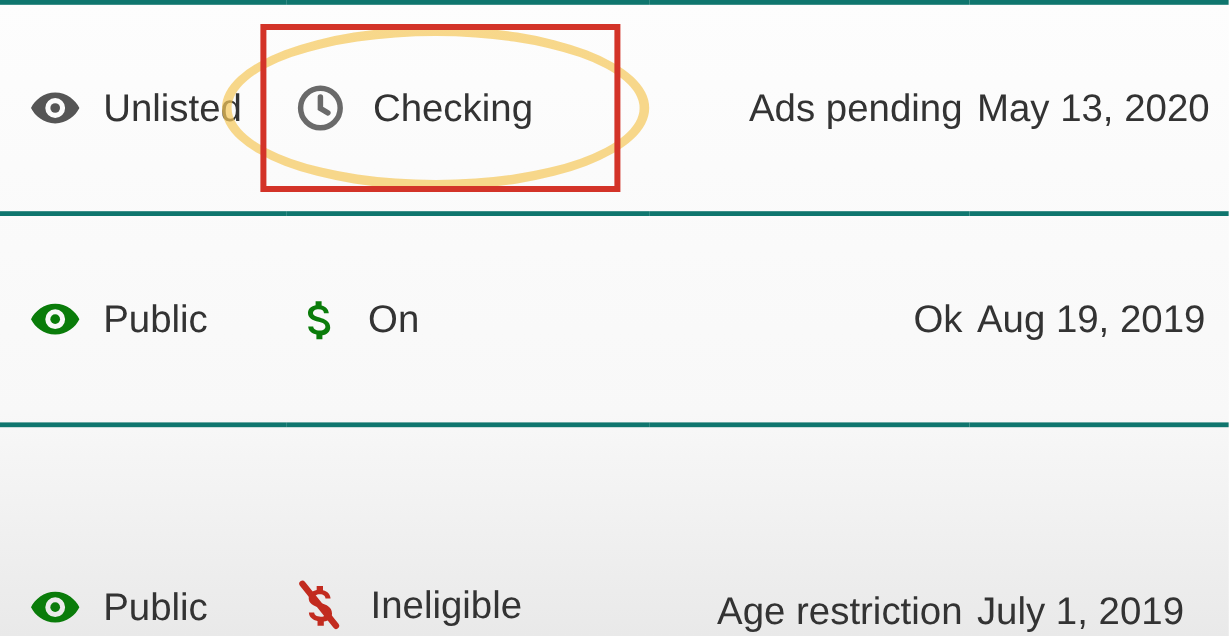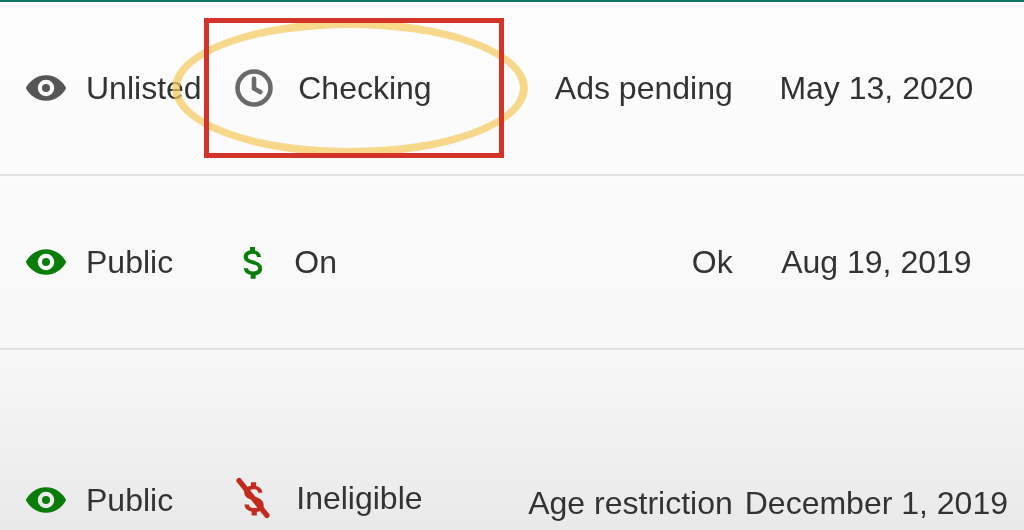--- a/index.html
+++ b/index.html
@@ -1,29 +1,29 @@
 <!DOCTYPE html>
 <html><head>
 <meta charset="utf-8">
 <style>
   html,body{margin:0;padding:0;width:1024px;height:530px;font-family:Arial,Helvetica,sans-serif;color:#333;overflow:hidden;}
   body{background:linear-gradient(to bottom,#fdfdfd 0%,#f8f8f8 65%,#e9e9e9 100%);}
   .table{width:100%;border-collapse:collapse;}
-  .row{border-top:2px solid #0f766e;border-bottom:2px solid #e2e2e2;border-radius:15px;}
+  .row{border-top:4px solid #0f766e;border-bottom:2px solid #e2e2e2;border-radius:15px;}
   .cell{padding:0 6px;height:172px;vertical-align:middle;font-size:32px;white-space:nowrap;}
   .row.last .cell{height:172px;vertical-align:bottom;padding-bottom:10px;}
   .vis{display:flex;align-items:center;gap:18px;padding-left:18px;}
   .mon{display:flex;align-items:center;gap:22px;position:relative;}
   .highlight-ring{position:absolute;left:-60px;top:50%;transform:translateY(-50%);width:340px;height:120px;border:8px solid rgba(245,200,90,.7);border-radius:50%/50%;pointer-events:none;}
   .highlight-box{position:absolute;left:-28px;top:50%;transform:translateY(-50%);width:290px;height:130px;border:5px solid #d33328;pointer-events:none;}
   svg{display:block;}
   .col-vis{width:230px;}
   .col-mon{width:300px;}
   .col-rest{width:260px;text-align:right;}
-  .col-date{text-align:center;padding-right:16px;}
+  .col-date{text-align:left;padding-right:16px;}
 </style>
 </head>
 <body>
 
 <table class="table">
 <tbody id="tbody">
       <tr class="row">
         <td class="cell col-vis">
           <div class="vis">
             <svg width="44" height="44" viewBox="0 0 24 24">
@@ -81,16 +81,16 @@
         <td class="cell col-mon">
           <div class="mon">
             <svg width="42" height="48" viewBox="0 0 24 24">
               <path fill="#c22b1f" d="M12.9 11.1c-2.6-.6-3.4-1.2-3.4-2.2 0-1.1 1.1-1.9 2.8-1.9 1.8 0 2.6.8 2.7 2h2.4c-.1-1.8-1.3-3.4-3.6-3.9V3h-3v2c-2.1.4-3.8 1.7-3.8 3.9 0 2.5 2.2 3.7 5.3 4.4 2.8.6 3.4 1.5 3.4 2.5 0 .7-.6 1.9-2.9 1.9-2.2 0-3.1-.9-3.2-2H7.1c.1 2.2 1.8 3.6 4.1 4V22h3v-2c2.2-.4 3.9-1.6 3.9-3.9 0-3.1-2.8-4.2-5.2-5z"></path>
               <line x1="4" y1="2" x2="20" y2="22" stroke="#c22b1f" stroke-width="3" stroke-linecap="round"></line>
             </svg>
             <span>Ineligible</span>
           </div>
         </td>
         <td class="cell col-rest"><span>Age restriction</span></td>
-        <td class="cell col-date"><span>December 1, 2019</span></td>
+        <td class="cell col-date"><span>July 1, 2019</span></td>
       </tr>
     </tbody>
 </table>
 
 </body></html>

